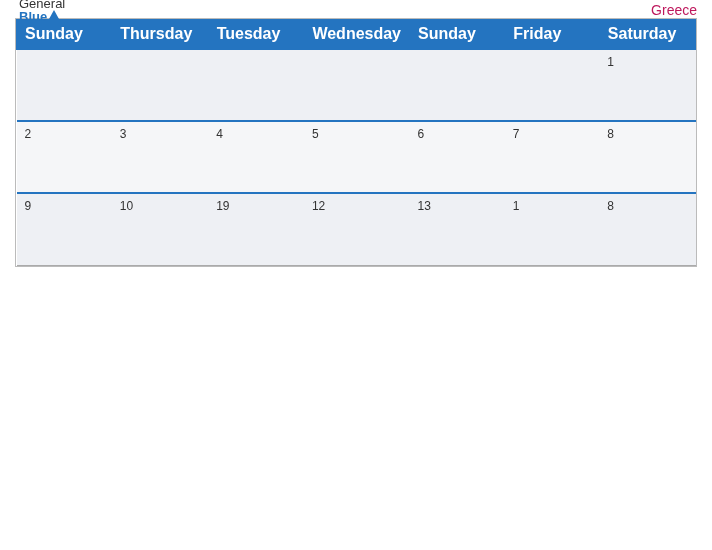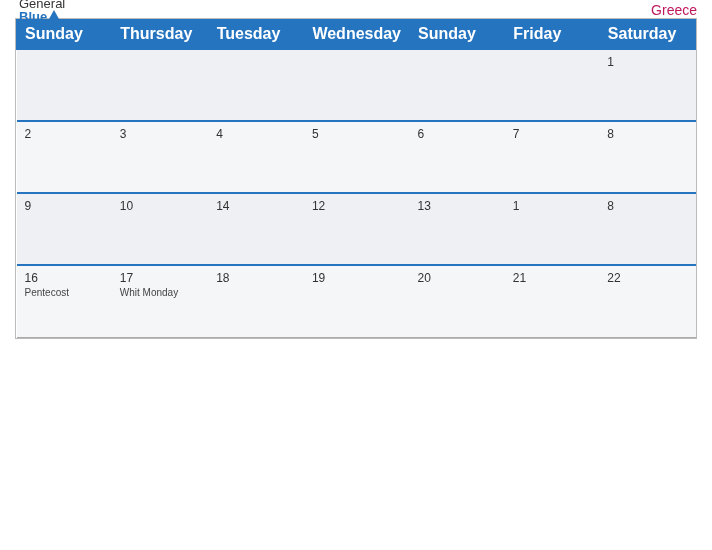--- a/index.html
+++ b/index.html
@@ -183,55 +183,30 @@
           </td>
         </tr>
         <tr class="week-row">
           <td>
             <span class="day-number">9</span>
           </td>
           <td>
             <span class="day-number">10</span>
           </td>
           <td>
-            <span class="day-number">14</span>
+            <span class="day-number">19</span>
           </td>
           <td>
             <span class="day-number">12</span>
           </td>
           <td>
             <span class="day-number">13</span>
           </td>
           <td>
             <span class="day-number">1</span>
           </td>
           <td>
             <span class="day-number">8</span>
-          </td>
-        </tr>
-        <tr class="week-row">
-          <td>
-            <span class="day-number">16</span>
-            <span class="holiday-label">Pentecost</span>
-          </td>
-          <td>
-            <span class="day-number">17</span>
-            <span class="holiday-label">Whit Monday</span>
-          </td>
-          <td>
-            <span class="day-number">18</span>
-          </td>
-          <td>
-            <span class="day-number">19</span>
-          </td>
-          <td>
-            <span class="day-number">20</span>
-          </td>
-          <td>
-            <span class="day-number">21</span>
-          </td>
-          <td>
-            <span class="day-number">22</span>
           </td>
         </tr>
       </tbody>
   </table>
 </div>
 
 </body></html>

